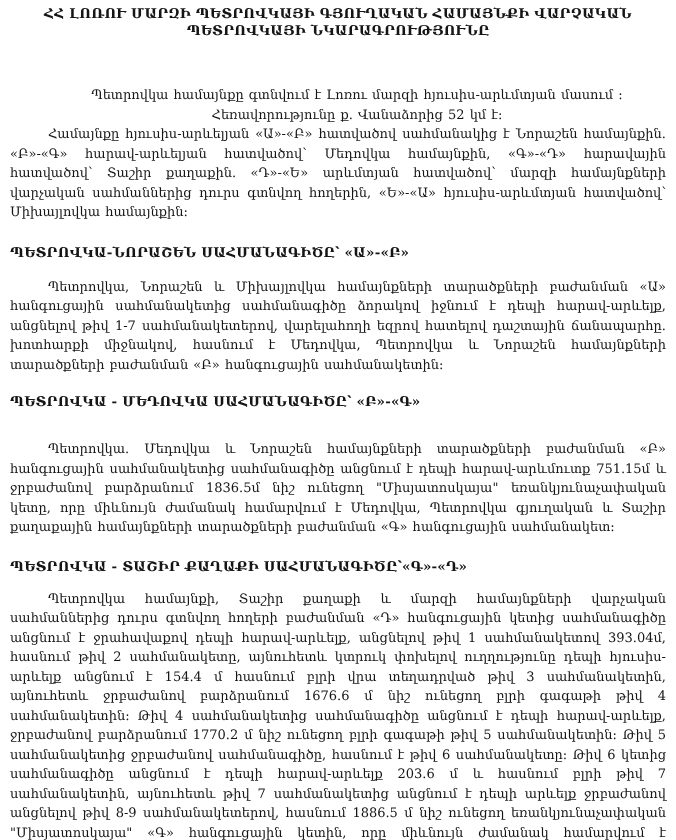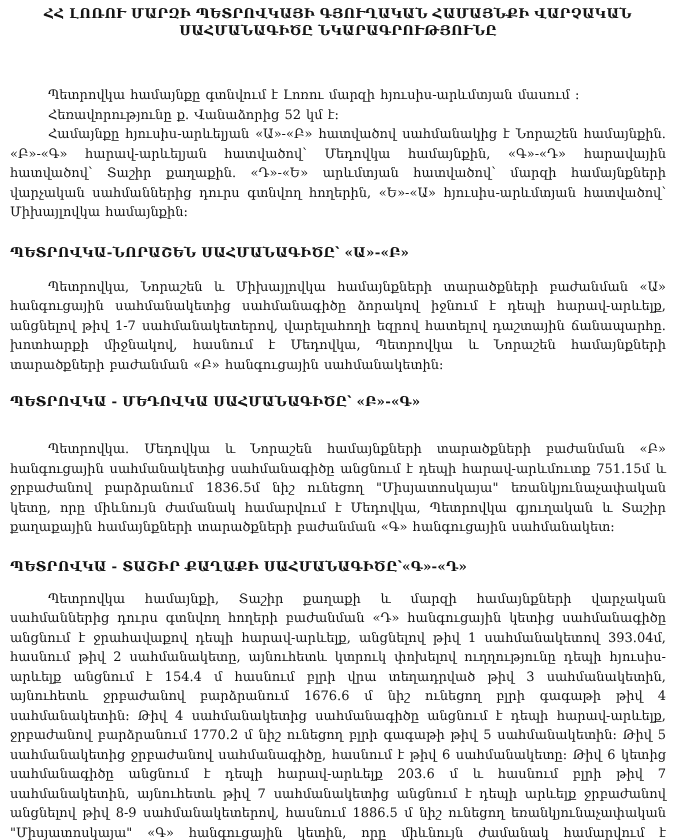--- a/index.html
+++ b/index.html
@@ -36,21 +36,21 @@
   }
   .para {
     font-size: 13px;
     line-height: 19.5px;
     text-align: justify;
     text-indent: 38px;
     margin: 0;
     word-spacing: 1px;
   }
   .para.single-line {
-    text-align: left;
+    text-align: center;
   }
   .section-heading {
     text-align: left;
     font-weight: bold;
     font-size: 13.5px;
     letter-spacing: 0.2px;
     margin: 0;
   }
   .gap-after-intro   { margin-top: 0px; }
   .h1-gap  { margin-top: 22px; }
@@ -61,21 +61,21 @@
   .h3-gap  { margin-top: 21px; }
   .p3-gap  { margin-top: 15px; }
 </style>
 </head>
 <body>
 
 <div class="page">
 
   <div class="doc-title">
     <div>ՀՀ ԼՈՌՈՒ ՄԱՐԶԻ ՊԵՏՐՈՎԿԱՅԻ ԳՅՈՒՂԱԿԱՆ ՀԱՄԱՅՆՔԻ ՎԱՐՉԱԿԱՆ</div>
-    <div>ՍԱՀՄԱՆԱԳԻԾԸ ՆԿԱՐԱԳՐՈՒԹՅՈՒՆԸ</div>
+    <div>ՊԵՏՐՈՎԿԱՅԻ ՆԿԱՐԱԳՐՈՒԹՅՈՒՆԸ</div>
   </div>
 
   <div class="intro-block">
     <p class="para single-line">Պետրովկա համայնքը գտնվում է Լոռու մարզի հյուսիս-արևմտյան մասում :</p>
     <p class="para single-line">Հեռավորությունը ք. Վանաձորից 52 կմ է:</p>
     <p class="para gap-after-intro">Համայնքը հյուսիս-արևելյան «Ա»-«Բ» հատվածով սահմանակից է Նորաշեն համայնքին. «Բ»-«Գ» հարավ-արևելյան հատվածով՝ Մեդովկա համայնքին, «Գ»-«Դ» հարավային հատվածով՝ Տաշիր քաղաքին. «Դ»-«Ե» արևմտյան հատվածով՝ մարզի համայնքների վարչական սահմաններից դուրս գտնվող հողերին, «Ե»-«Ա» հյուսիս-արևմտյան հատվածով՝ Միխայլովկա համայնքին:</p>
   </div>
 
   <div>
     <h2 class="section-heading h1-gap">ՊԵՏՐՈՎԿԱ-ՆՈՐԱՇԵՆ ՍԱՀՄԱՆԱԳԻԾԸ՝ «Ա»-«Բ»</h2>

